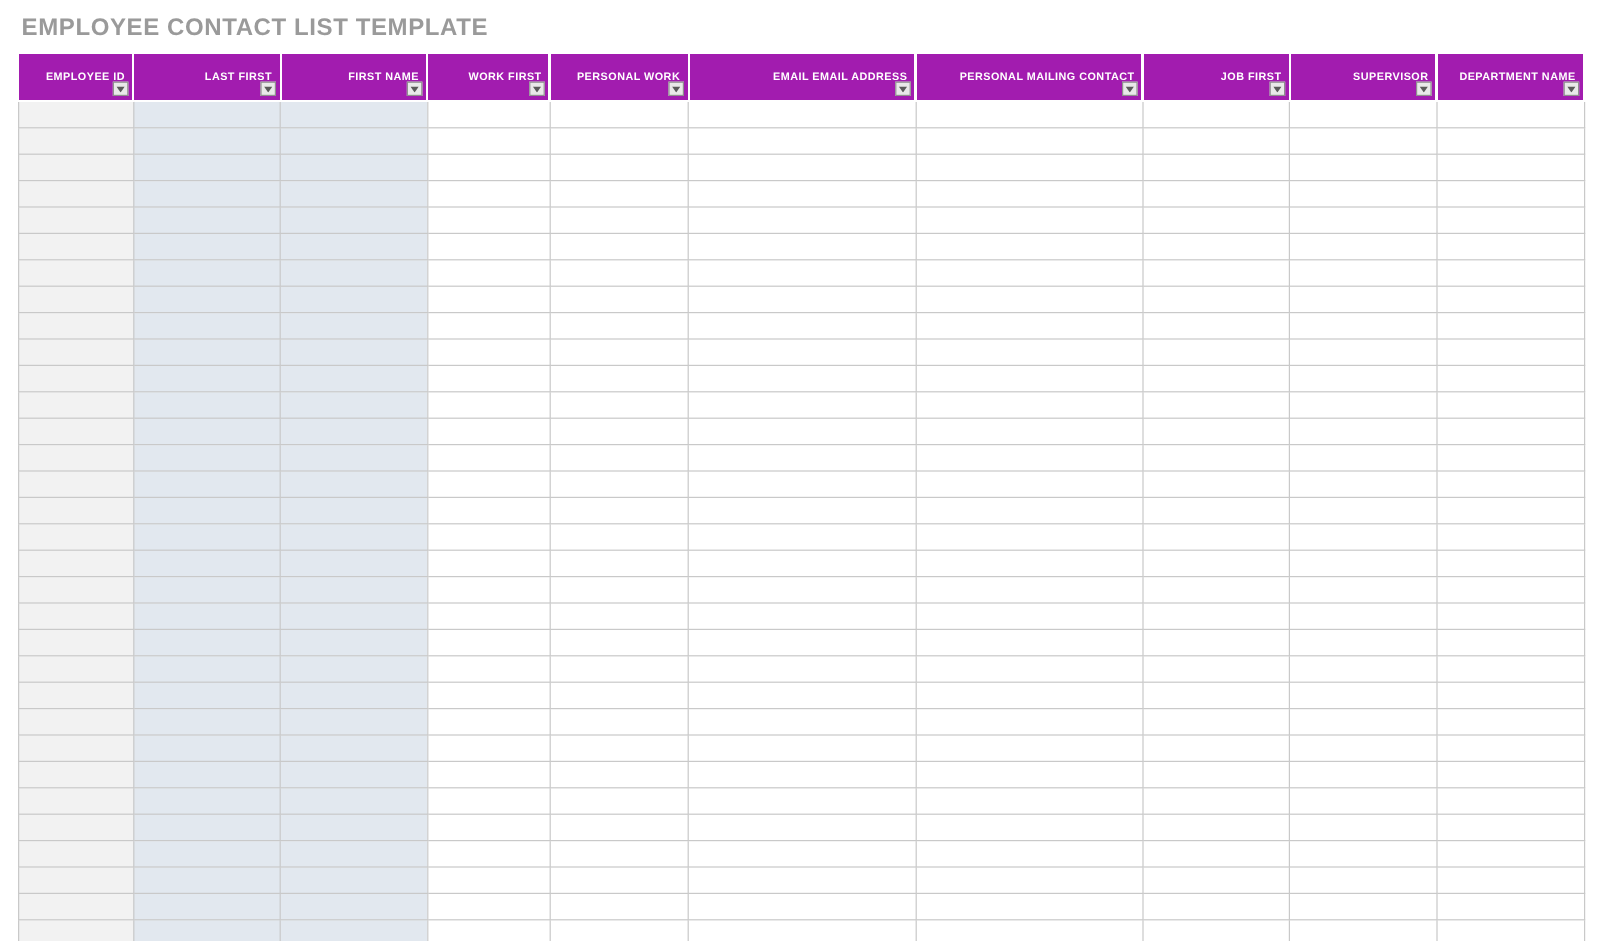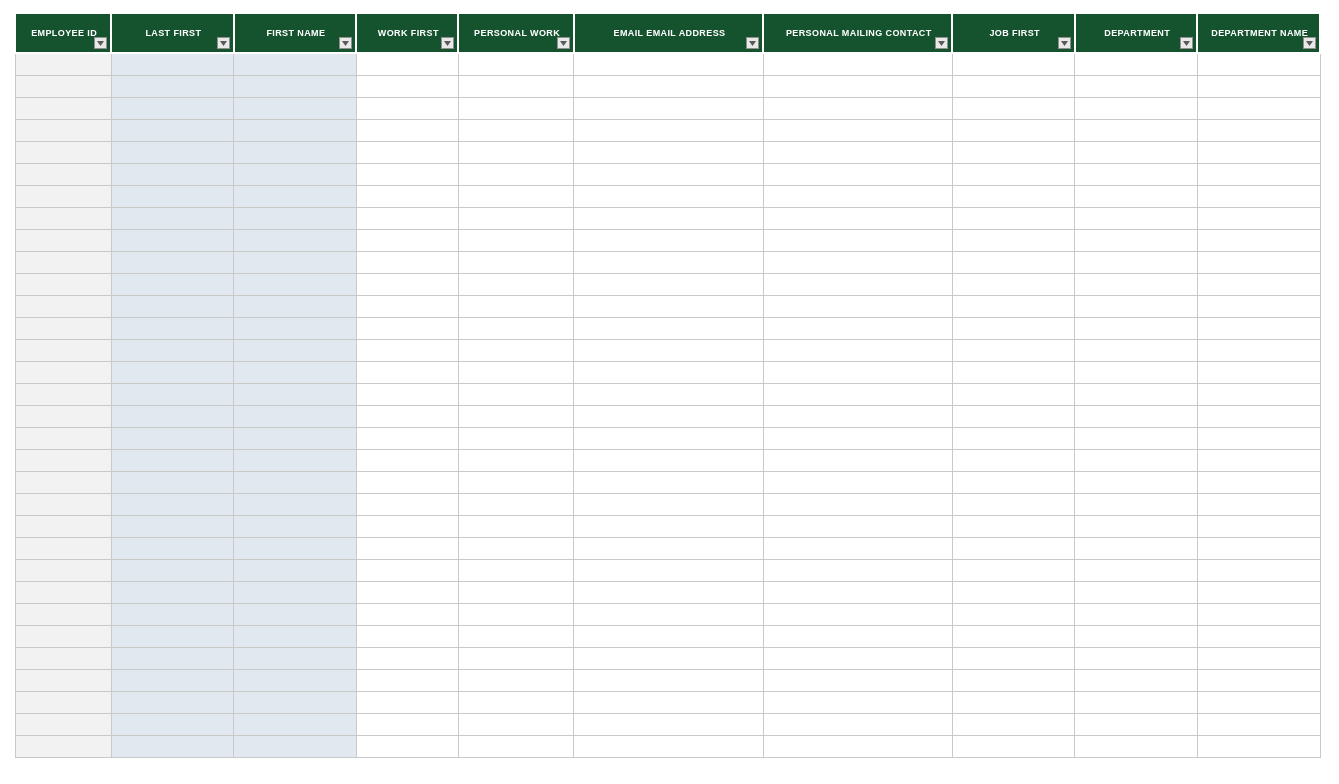--- a/index.html
+++ b/index.html
@@ -18,25 +18,25 @@
     letter-spacing: 0.5px;
     color: #9a9a9a;
     margin: 0 0 8px 4px;
   }
   table.sheet {
     border-collapse: collapse;
     width: 1307px;
     table-layout: fixed;
   }
   table.sheet th {
-    background: #14532d;
+    background: #a21caf;
     color: #ffffff;
     font-size: 9px;
     font-weight: 700;
-    text-align: center;
+    text-align: right;
     padding: 4px 6px 4px 8px;
     border: 2px solid #ffffff;
     height: 30px;
     position: relative;
     vertical-align: middle;
     letter-spacing: 0.4px;
     line-height: 1.15;
   }
   .filter {
     position: absolute;
@@ -73,20 +73,21 @@
 
   
   td.shade-a { background: #f2f2f2; }
   td.shade-b { background: #e2e8ef; }
   td.plain   { background: #ffffff; }
 </style>
 </head>
 <body>
 
 <div class="page">
+  <h1 class="title">EMPLOYEE CONTACT LIST TEMPLATE</h1>
 
   <table class="sheet">
     <colgroup>
       <col class="c1">
         <col class="c2">
         <col class="c3">
         <col class="c4">
         <col class="c5">
       <col class="c6">
         <col class="c7">
@@ -129,21 +130,21 @@
           <th><span>PERSONAL MAILING CONTACT</span><span class="filter">
               <svg width="7" height="5" viewBox="0 0 7 5">
                 <polygon points="0,0 7,0 3.5,5" fill="#5a5a5a"></polygon>
               </svg>
             </span></th>
           <th><span>JOB FIRST</span><span class="filter">
               <svg width="7" height="5" viewBox="0 0 7 5">
                 <polygon points="0,0 7,0 3.5,5" fill="#5a5a5a"></polygon>
               </svg>
             </span></th>
-          <th><span>DEPARTMENT</span><span class="filter">
+          <th><span>SUPERVISOR</span><span class="filter">
               <svg width="7" height="5" viewBox="0 0 7 5">
                 <polygon points="0,0 7,0 3.5,5" fill="#5a5a5a"></polygon>
               </svg>
             </span></th>
           <th><span>DEPARTMENT NAME</span><span class="filter">
               <svg width="7" height="5" viewBox="0 0 7 5">
                 <polygon points="0,0 7,0 3.5,5" fill="#5a5a5a"></polygon>
               </svg>
             </span></th>
         </tr>

